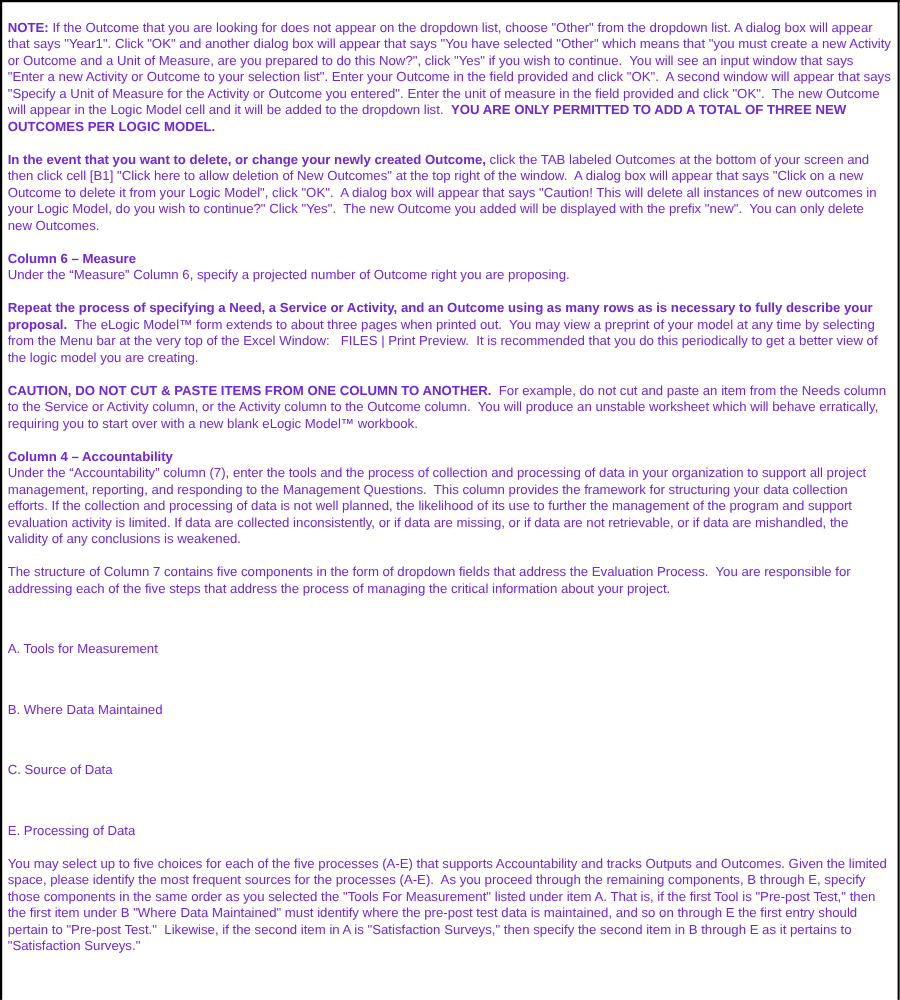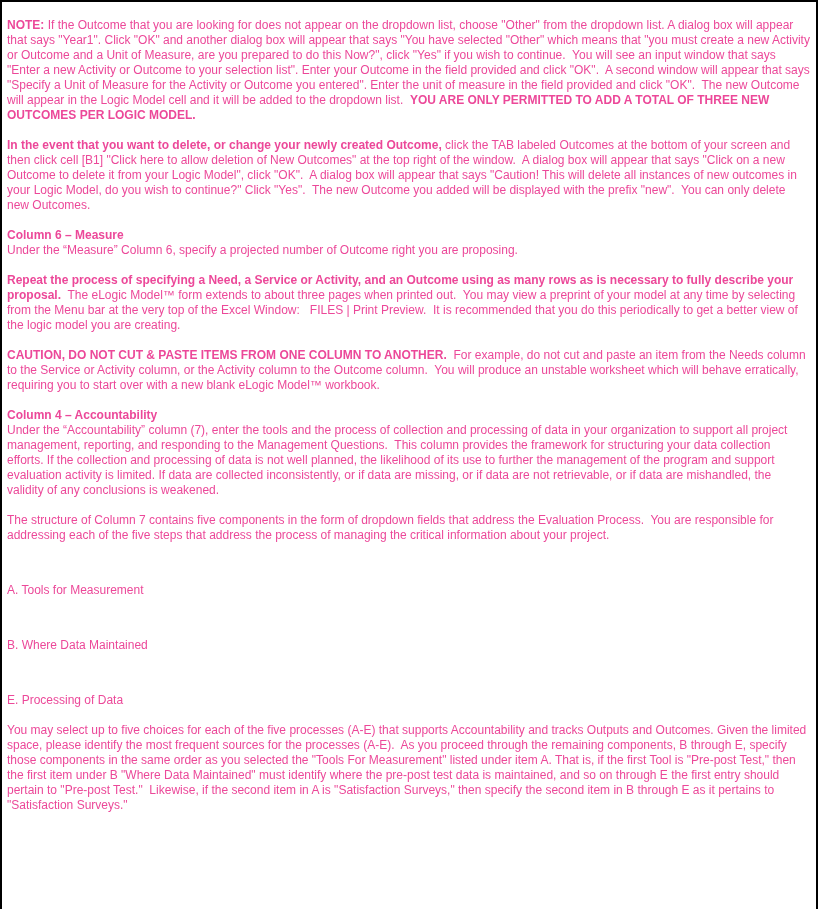--- a/index.html
+++ b/index.html
@@ -10,21 +10,21 @@
   .page {
     width: 818px;
     height: 909px;
     box-sizing: border-box;
     border-top: 2px solid #000000;
     border-left: 2px solid #000000;
     border-right: 2px solid #000000;
     border-bottom: none;
     padding: 16px 6px 0 5px;
     background: #ffffff;
-    color: #ec4899;
+    color: #6d28d9;
     font-family: "Liberation Sans", sans-serif;
     font-size: 12px;
     line-height: 15px;
     overflow: hidden;
   }
   .blk {
     margin: 0 0 15px 0;
     white-space: pre-wrap;
   }
   .hd {
@@ -61,18 +61,19 @@
   <div class="blk"><span class="b">CAUTION, DO NOT CUT &amp; PASTE ITEMS FROM ONE COLUMN TO ANOTHER.</span><span>  For example, do not cut and paste an item from the Needs column to the Service or Activity column, or the Activity column to the Outcome column.  You will produce an unstable worksheet which will behave erratically, requiring you to start over with a new blank eLogic Model™ workbook.</span></div>
 
   <div class="hd">Column 4 – Accountability</div>
   <div class="blk">Under the “Accountability” column (7), enter the tools and the process of collection and processing of data in your organization to support all project management, reporting, and responding to the Management Questions.  This column provides the framework for structuring your data collection efforts. If the collection and processing of data is not well planned, the likelihood of its use to further the management of the program and support evaluation activity is limited. If data are collected inconsistently, or if data are missing, or if data are not retrievable, or if data are mishandled, the validity of any conclusions is weakened.</div>
 
   <div class="blk">The structure of Column 7 contains five components in the form of dropdown fields that address the Evaluation Process.  You are responsible for addressing each of the five steps that address the process of managing the critical information about your project.</div>
 
   <div class="list-block">
     <div class="list-line">A. Tools for Measurement</div>
     <div class="list-line">B. Where Data Maintained</div>
+    <div class="list-line">C. Source of Data</div>
     <div class="list-line">E. Processing of Data</div>
   </div>
 
   <div class="blk">You may select up to five choices for each of the five processes (A-E) that supports Accountability and tracks Outputs and Outcomes. Given the limited space, please identify the most frequent sources for the processes (A-E).  As you proceed through the remaining components, B through E, specify those components in the same order as you selected the "Tools For Measurement" listed under item A. That is, if the first Tool is "Pre-post Test," then the first item under B "Where Data Maintained" must identify where the pre-post test data is maintained, and so on through E the first entry should pertain to "Pre-post Test."  Likewise, if the second item in A is "Satisfaction Surveys," then specify the second item in B through E as it pertains to "Satisfaction Surveys."</div>
 
 </div>
 
 </body></html>

